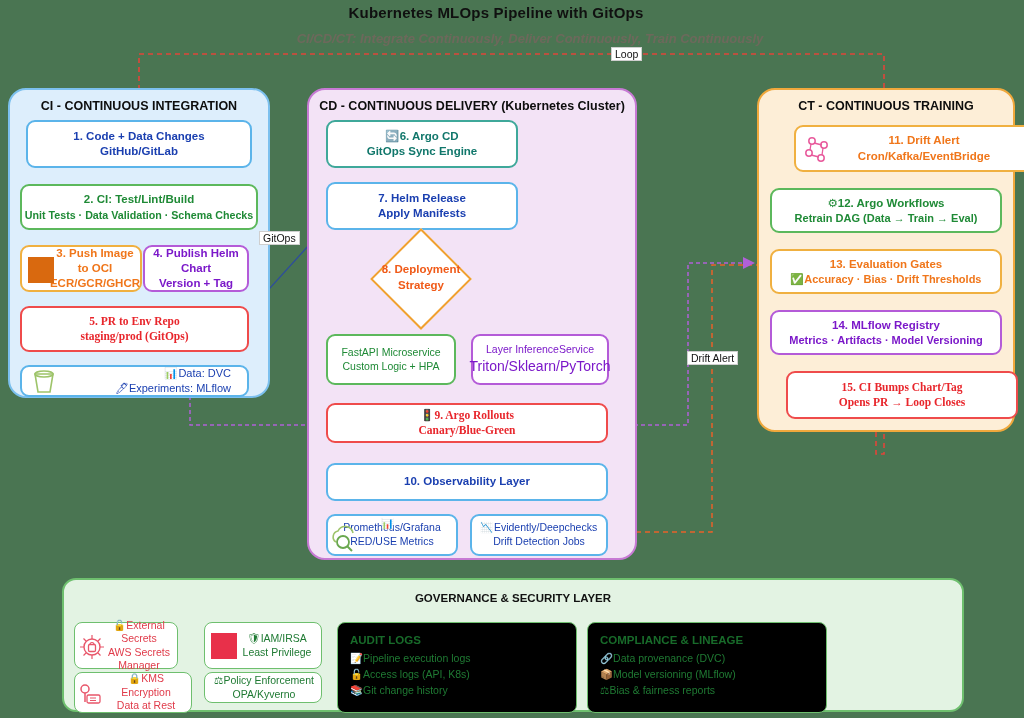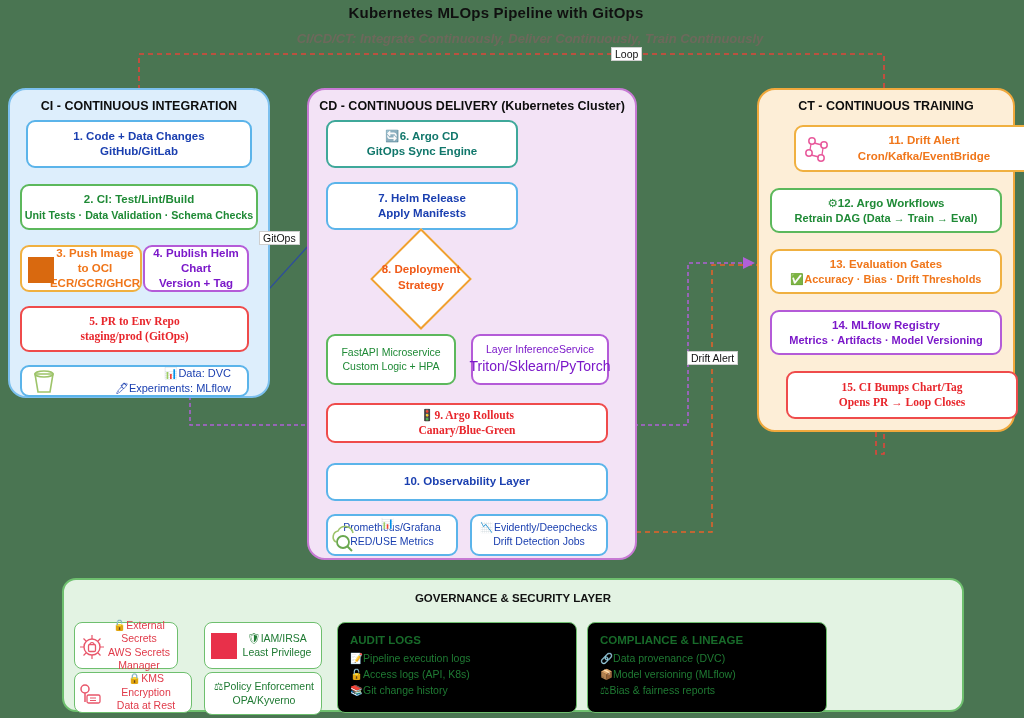--- a/index.html
+++ b/index.html
@@ -331,21 +331,21 @@
     <span>Encryption</span>
     <span>Data at Rest</span>
   </div>
 
   <div class="gbox" style="left:204px;top:622px;width:118px;height:47px;flex-direction:column;padding-left:28px;">
     <span class="ic sq-red" style="position:absolute;left:6px;top:10px;"></span>
     <span><span class="ic">🛡</span><span>IAM/IRSA</span></span>
     <span>Least Privilege</span>
   </div>
 
-  <div class="gbox" style="left:204px;top:672px;width:118px;height:43px;flex-direction:column;padding-left:2px;">
+  <div class="gbox" style="left:204px;top:672px;width:118px;height:31px;flex-direction:column;padding-left:2px;">
     <span><span class="ic">⚖</span><span>Policy Enforcement</span></span>
     <span>OPA/Kyverno</span>
   </div>
 
   <div class="glist" style="left:337px;top:622px;width:240px;height:91px;">
     <span class="gt">AUDIT LOGS</span>
     <span class="gi"><span class="ic">📝</span><span>Pipeline execution logs</span></span>
     <span class="gi"><span class="ic">🔓</span><span>Access logs (API, K8s)</span></span>
     <span class="gi"><span class="ic">📚</span><span>Git change history</span></span>
   </div>

